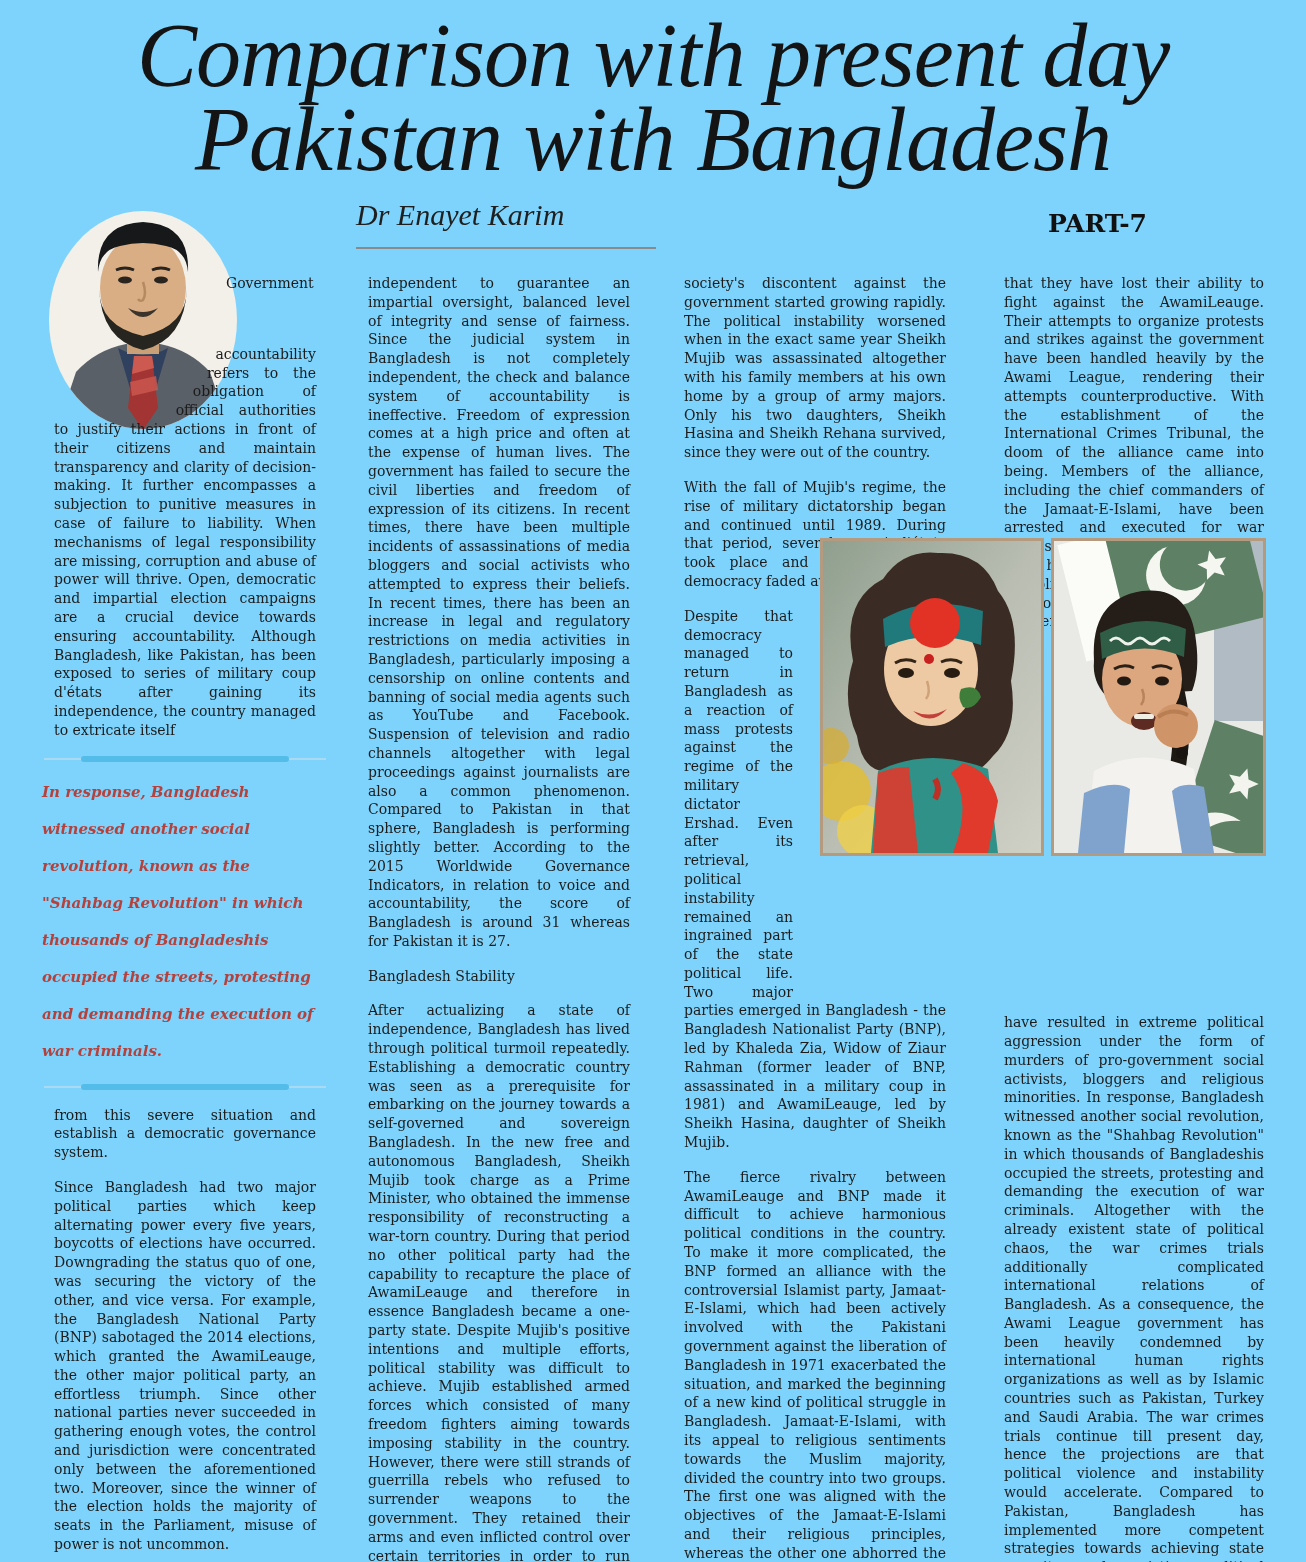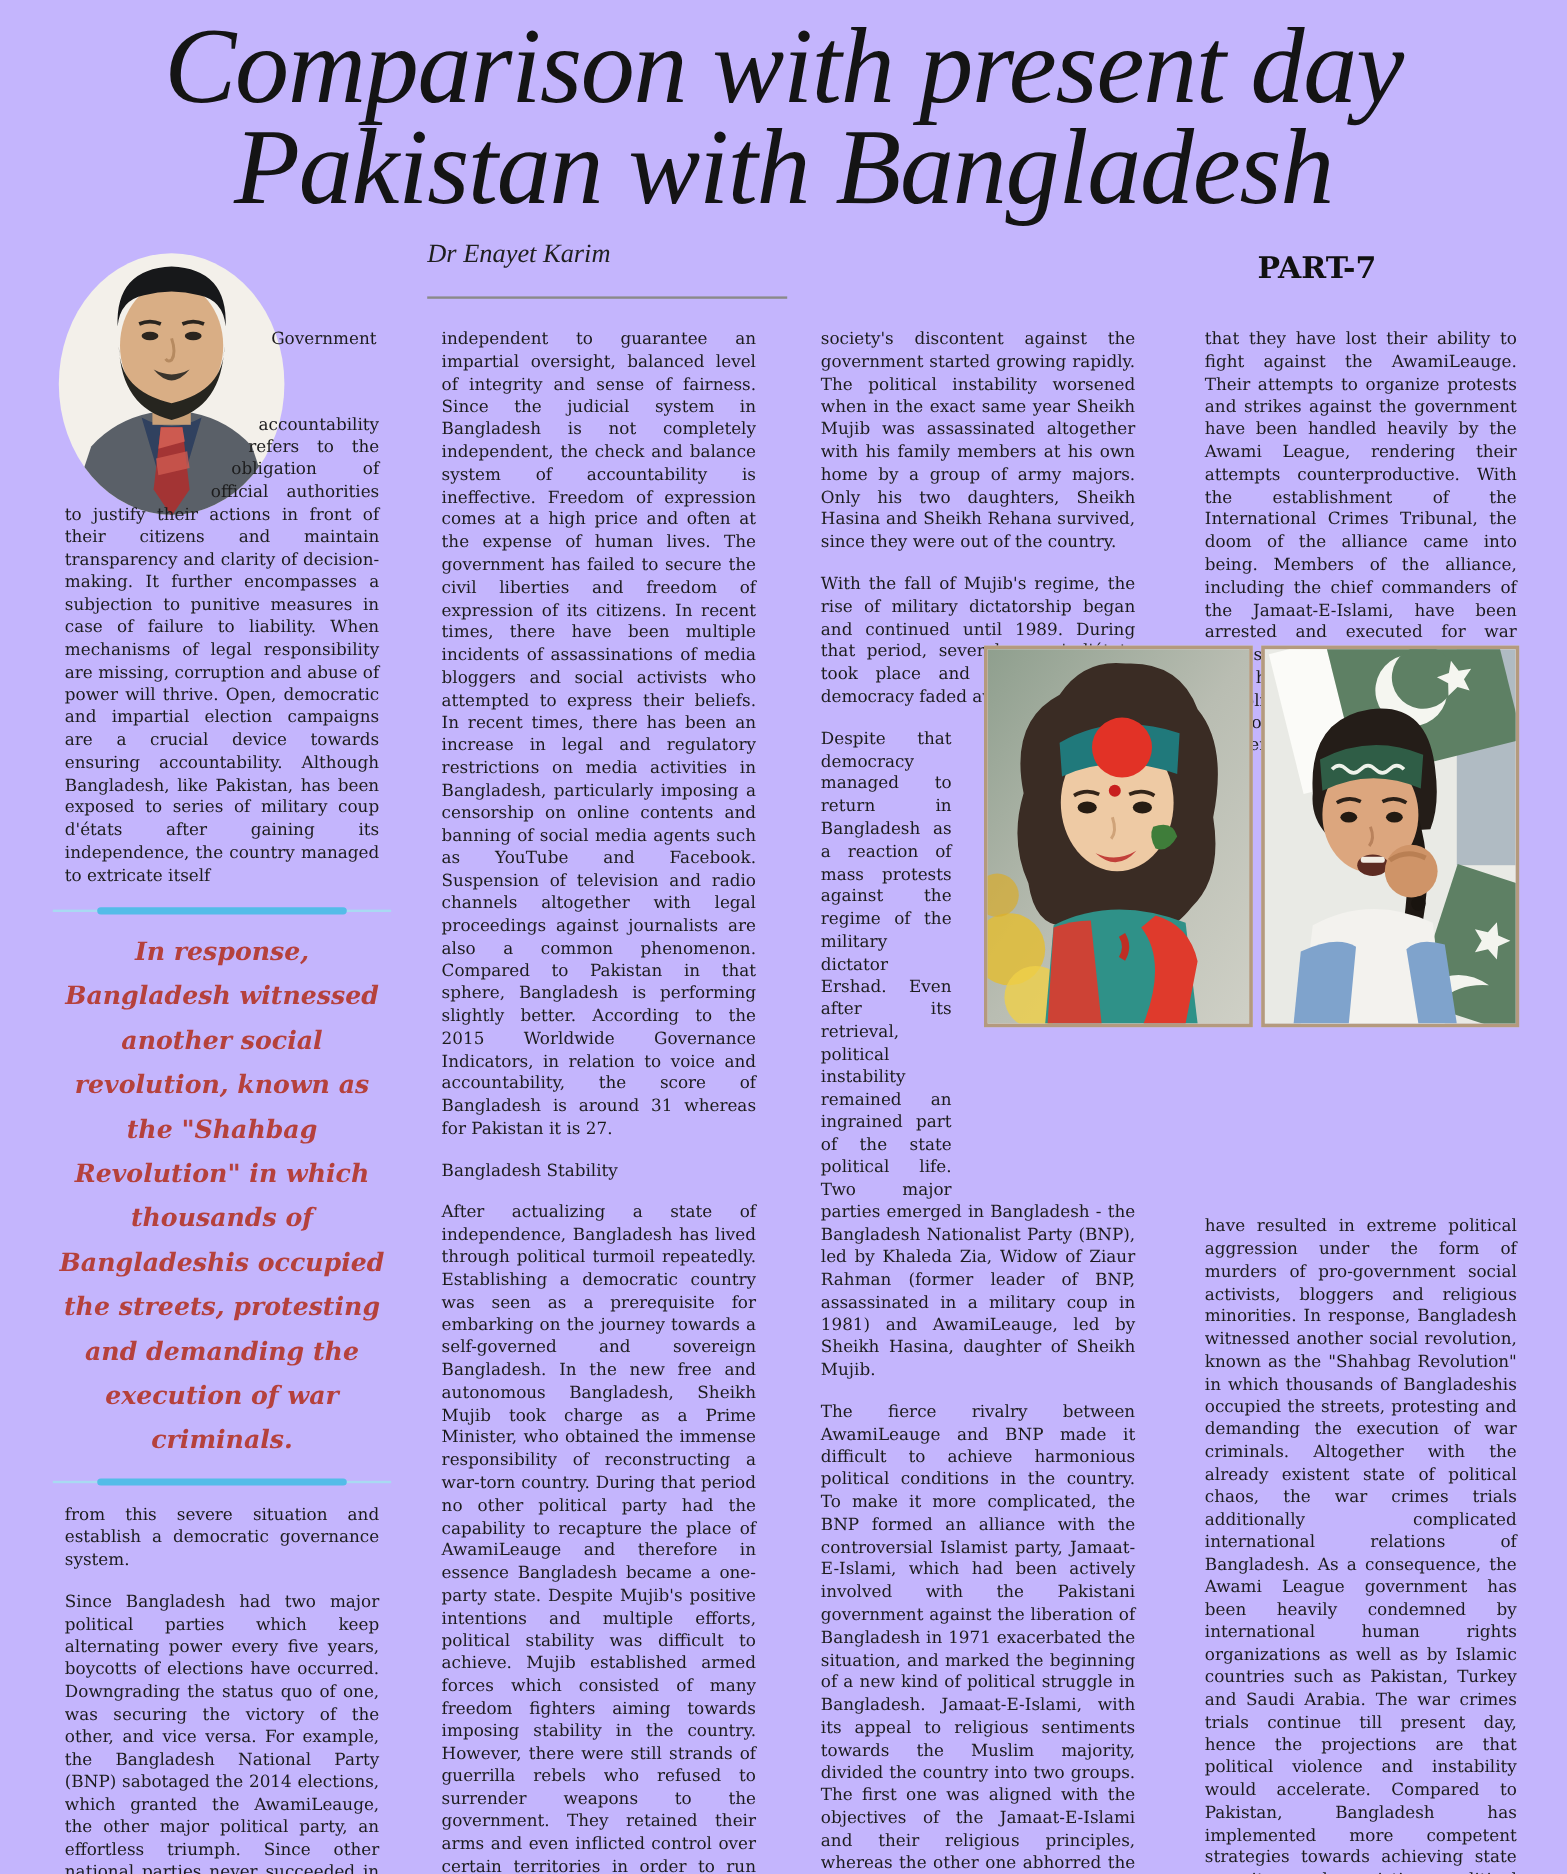--- a/index.html
+++ b/index.html
@@ -1,44 +1,44 @@
 <!DOCTYPE html>
 <html lang="en"><head>
 <meta charset="utf-8">
 <style>
   html,body{margin:0;padding:0;background:#fff;}
-  .page{position:relative;width:1306px;height:1562px;background:#c4b5fd;overflow:hidden;
+  .page{position:relative;width:1306px;height:1562px;background:#7dd3fc;overflow:hidden;
         font-family:"DejaVu Serif",serif;color:#1c1c1c;}
   
   .title{position:absolute;top:14px;left:0;width:100%;margin:0;text-align:center;
          font-family:"Liberation Serif",serif;font-style:italic;font-weight:400;
          font-size:90px;line-height:84px;color:#141414;letter-spacing:-1px;}
   .title span{display:block;}
   .byline{position:absolute;top:198px;left:356px;font-family:"Liberation Serif",serif;
-          font-style:italic;font-size:22px;color:#1f1f1f;}
+          font-style:italic;font-size:30px;color:#1f1f1f;}
   .byline-rule{position:absolute;top:247px;left:356px;width:300px;height:2px;background:#8a8a8a;}
   .part{position:absolute;top:209px;left:1048px;font-weight:700;font-size:25px;
         font-family:"DejaVu Serif",serif;color:#111;}
   
   .col{position:absolute;top:258px;width:294px;text-align:justify;
        font-size:14px;line-height:18.8px;hyphens:auto;-webkit-hyphens:auto;}
   .col p{margin:16px;}
   #col1{left:38px;} #col2{left:352px;} #col3{left:668px;} #col4{left:988px;width:292px;}
   
   .portrait-spacer{float:left;width:172px;height:140px;margin-right:6px;
        shape-outside:polygon(0 0,172px 0,170px 52px,150px 96px,110px 140px,0 140px);}
   .photo-spacer{float:right;width:146px;height:334px;margin-top:50px;margin-left:7px;}
   .col4-spacer{height:350px;}
   
   .pullquote{margin:12px 2px 8px 2px;}
   .pq-rule{position:relative;height:6px;margin:0 4px;}
   .pq-rule::before{content:"";position:absolute;left:0;right:0;top:2px;height:2px;background:#a9daf2;}
   .pq-rule::after{content:"";position:absolute;left:13%;right:13%;top:0;height:6px;border-radius:3px;background:#54bce8;}
-  .pq-text{color:#b5413c;font-weight:700;font-style:italic;text-align:center;
-           font-size:21px;line-height:37px;padding:12px 2px 14px 2px;}
+  .pq-text{color:#b5413c;font-weight:700;font-style:italic;text-align:left;
+           font-size:15px;line-height:37px;padding:12px 2px 14px 2px;}
   
   .author-photo{position:absolute;left:48px;top:210px;}
   .photos{position:absolute;left:820px;top:538px;display:flex;gap:7px;}
   .photos .frame{border:3px solid #b49a7e;line-height:0;background:#ddd;}
 </style>
 </head>
 <body>
 
 <div class="page">
 

